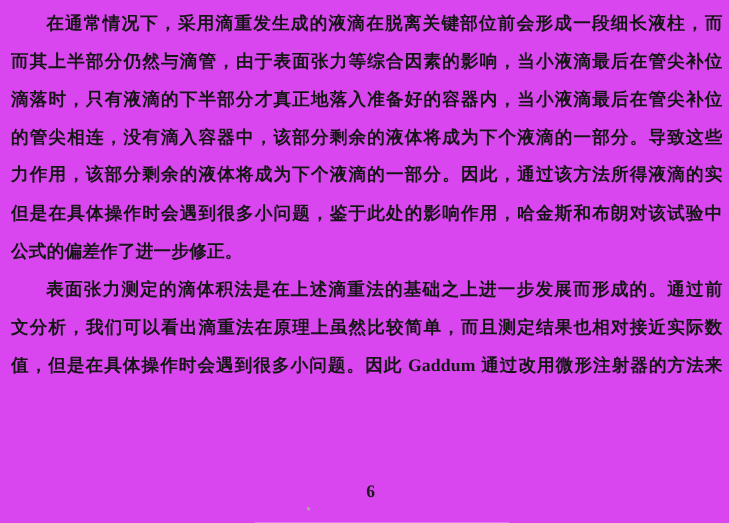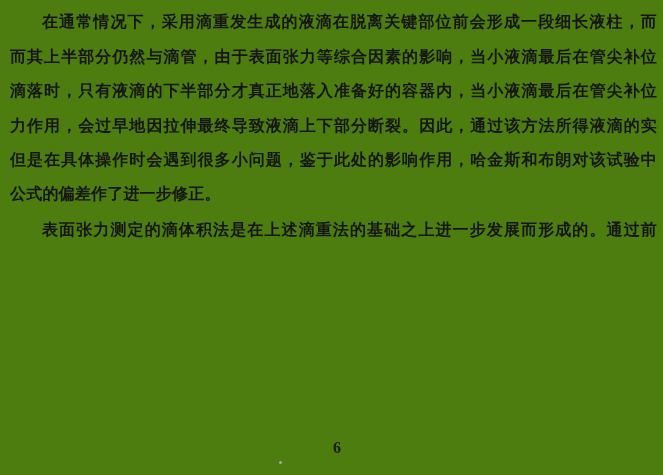--- a/index.html
+++ b/index.html
@@ -3,21 +3,21 @@
 <meta charset="utf-8">
 <style>
   html, body {
     margin: 0;
     padding: 0;
   }
   .scan-page {
     position: relative;
     width: 663px;
     height: 475px;
-    background: #4d7c0f;
+    background: #d946ef;
     overflow: hidden;
     font-family: "Liberation Serif", "DejaVu Serif", serif;
   }
   .text-block {
     position: absolute;
     left: 10px;
     top: 5px;
     width: 647px;
     color: #161616;
     font-size: 16px;
@@ -32,21 +32,20 @@
     white-space: normal;
     height: 34.6px;
     overflow: hidden;
   }
   .line.indent {
     text-indent: 2em;
   }
   .line.short {
     text-align: center;
     text-align-last: left;
-    font-family: Liberation Mono, monospace;
   }
   .page-number {
     position: absolute;
     top: 438px;
     left: 307px;
     width: 60px;
     text-align: center;
     color: #1c1c1c;
     font-size: 16px;
     font-weight: 600;
@@ -66,27 +65,30 @@
 <body>
 
 <div class="scan-page">
 
   <div class="text-block">
 
     <div>
       <div class="line indent">在通常情况下，采用滴重发生成的液滴在脱离关键部位前会形成一段细长液柱，而</div>
       <div class="line">而其上半部分仍然与滴管，由于表面张力等综合因素的影响，当小液滴最后在管尖补位</div>
       <div class="line">滴落时，只有液滴的下半部分才真正地落入准备好的容器内，当小液滴最后在管尖补位</div>
-      <div class="line">力作用，会过早地因拉伸最终导致液滴上下部分断裂。因此，通过该方法所得液滴的实</div>
+      <div class="line">的管尖相连，没有滴入容器中，该部分剩余的液体将成为下个液滴的一部分。导致这些</div>
+      <div class="line">力作用，该部分剩余的液体将成为下个液滴的一部分。因此，通过该方法所得液滴的实</div>
       <div class="line">但是在具体操作时会遇到很多小问题，鉴于此处的影响作用，哈金斯和布朗对该试验中</div>
       <div class="line short">公式的偏差作了进一步修正。</div>
     </div>
 
     <div>
       <div class="line indent">表面张力测定的滴体积法是在上述滴重法的基础之上进一步发展而形成的。通过前</div>
+      <div class="line">文分析，我们可以看出滴重法在原理上虽然比较简单，而且测定结果也相对接近实际数</div>
+      <div class="line">值，但是在具体操作时会遇到很多小问题。因此 Gaddum 通过改用微形注射器的方法来</div>
     </div>
 
   </div>
 
   <div class="page-number">6</div>
 
   <div class="scan-speck"></div>
 
 </div>
 

